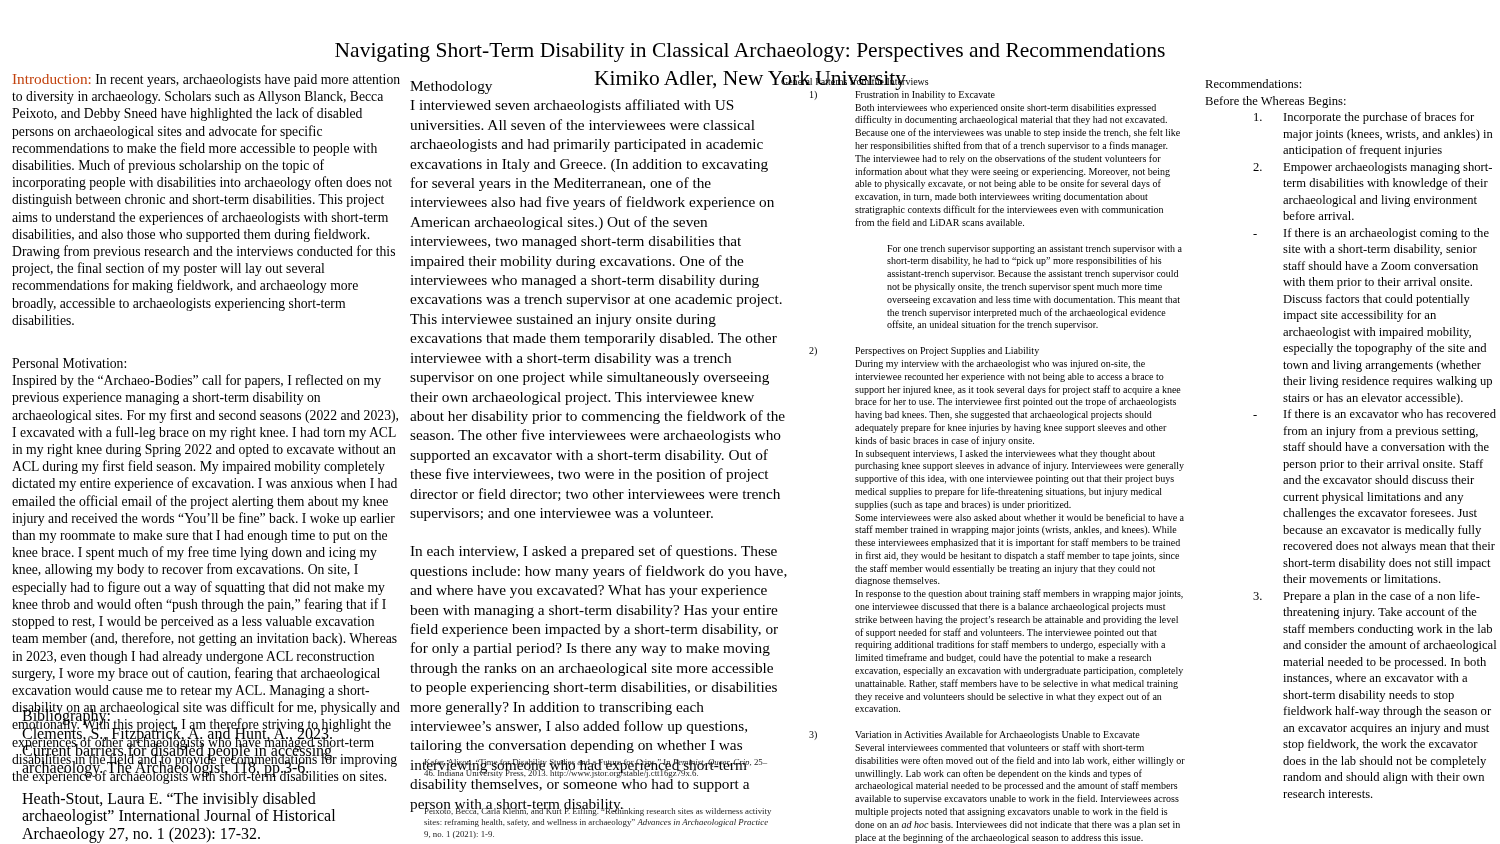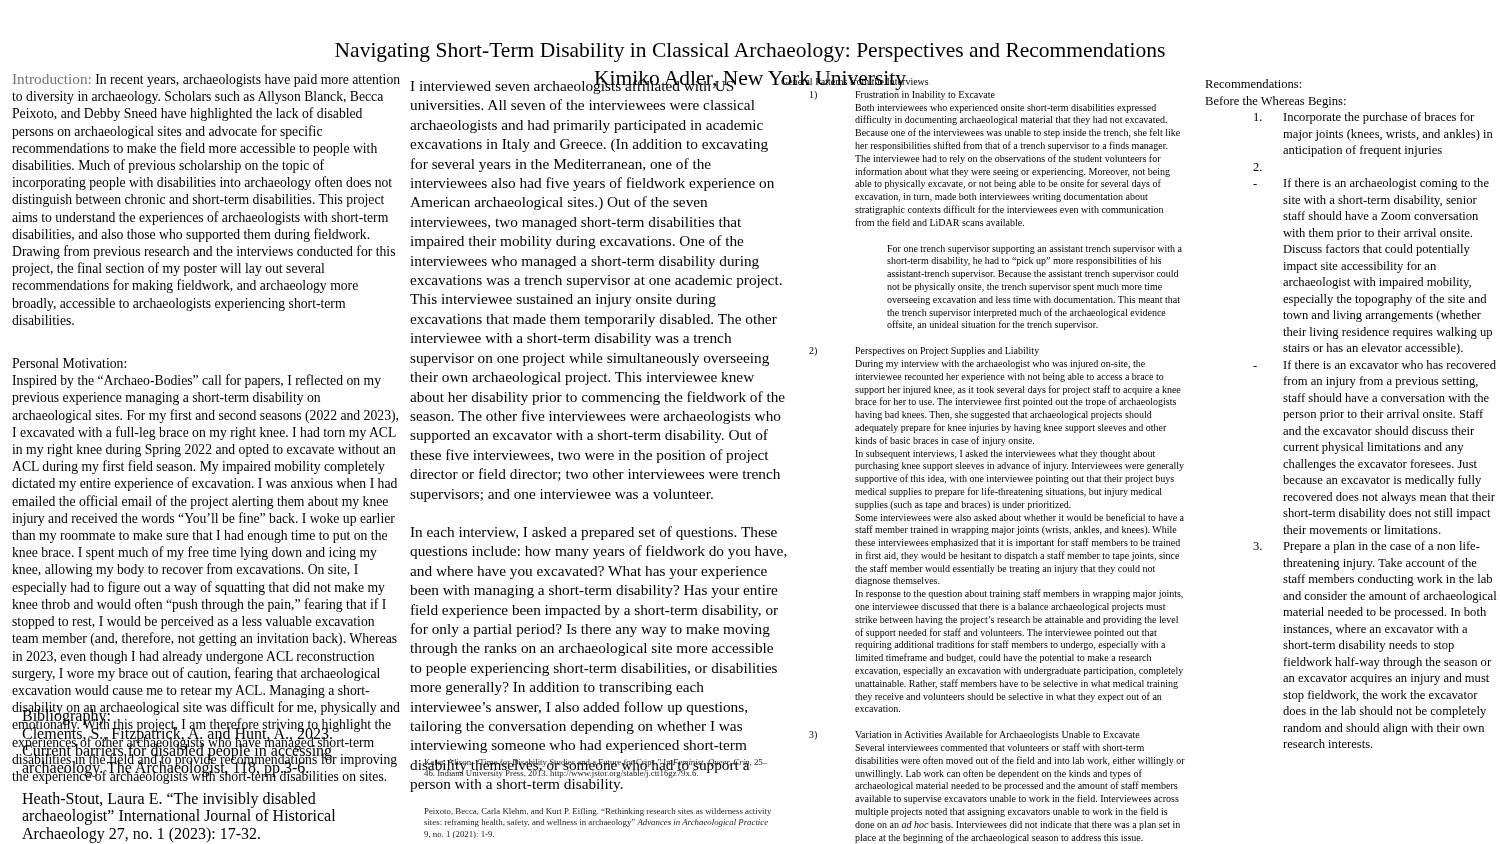--- a/index.html
+++ b/index.html
@@ -8,21 +8,21 @@
     font-family:"Liberation Serif","DejaVu Serif",serif;
     position:relative;overflow:hidden;
   }
   p{margin:0;}
   .titlebox{position:absolute;top:11px;left:0;width:1500px;text-align:center;margin-top:25px;}
   .title-line{font-size:21.5px;line-height:28px;}
 
   
   .col1{position:absolute;left:12px;top:70px;width:389px;height:772px;
         font-size:13.7px;line-height:17.2px;}
-  .intro-label{color:#737373;font-size:15.3px;}
+  .intro-label{color:#c2410c;font-size:15.3px;}
   .motiv{margin-top:26px;}
   .block{display:block;}
   .bib{position:absolute;bottom:0;left:10px;right:16px;font-size:16px;line-height:17.4px;}
   .bib-entry+.bib-entry{margin-top:13px;}
 
   
   .col2{position:absolute;left:410px;top:76px;width:379px;height:766px;
         font-size:15.3px;line-height:19.4px;}
   .c2gap{margin-top:19px;}
   .refs{position:absolute;bottom:2px;left:14px;width:352px;
@@ -58,20 +58,21 @@
     <p><span class="intro-label">Introduction:</span> <span>In recent years, archaeologists have paid more attention to diversity in archaeology. Scholars such as Allyson Blanck, Becca Peixoto, and Debby Sneed have highlighted the lack of disabled persons on archaeological sites and advocate for specific recommendations to make the field more accessible to people with disabilities. Much of previous scholarship on the topic of incorporating people with disabilities into archaeology often does not distinguish between chronic and short-term disabilities. This project aims to understand the experiences of archaeologists with short-term disabilities, and also those who supported them during fieldwork. Drawing from previous research and the interviews conducted for this project, the final section of my poster will lay out several recommendations for making fieldwork, and archaeology more broadly, accessible to archaeologists experiencing short-term disabilities.</span></p>
     <p class="motiv"><span class="block">Personal Motivation:</span><span>Inspired by the “Archaeo-Bodies” call for papers, I reflected on my previous experience managing a short-term disability on archaeological sites. For my first and second seasons (2022 and 2023), I excavated with a full-leg brace on my right knee. I had torn my ACL in my right knee during Spring 2022 and opted to excavate without an ACL during my first field season. My impaired mobility completely dictated my entire experience of excavation. I was anxious when I had emailed the official email of the project alerting them about my knee injury and received the words “You’ll be fine” back. I woke up earlier than my roommate to make sure that I had enough time to put on the knee brace. I spent much of my free time lying down and icing my knee, allowing my body to recover from excavations. On site, I especially had to figure out a way of squatting that did not make my knee throb and would often “push through the pain,” fearing that if I stopped to rest, I would be perceived as a less valuable excavation team member (and, therefore, not getting an invitation back). Whereas in 2023, even though I had already undergone ACL reconstruction surgery, I wore my brace out of caution, fearing that archaeological excavation would cause me to retear my ACL. Managing a short-disability on an archaeological site was difficult for me, physically and emotionally. With this project, I am therefore striving to highlight the experiences of other archaeologists who have managed short-term disabilities in the field and to provide recommendations for improving the experience of archaeologists with short-term disabilities on sites.</span></p>
     <div class="bib">
       <div>Bibliography:</div>
       <p class="bib-entry">Clements, S., Fitzpatrick, A. and Hunt, A., 2023. Current barriers for disabled people in accessing archaeology. The Archaeologist, 118, pp.3-6.</p>
       <p class="bib-entry">Heath-Stout, Laura E. “The invisibly disabled archaeologist” International Journal of Historical Archaeology 27, no. 1 (2023): 17-32.</p>
     </div>
   </section>
 
   <section class="col2">
+    <div>Methodology</div>
     <p>I interviewed seven archaeologists affiliated with US universities. All seven of the interviewees were classical archaeologists and had primarily participated in academic excavations in Italy and Greece. (In addition to excavating for several years in the Mediterranean, one of the interviewees also had five years of fieldwork experience on American archaeological sites.) Out of the seven interviewees, two managed short-term disabilities that impaired their mobility during excavations. One of the interviewees who managed a short-term disability during excavations was a trench supervisor at one academic project. This interviewee sustained an injury onsite during excavations that made them temporarily disabled. The other interviewee with a short-term disability was a trench supervisor on one project while simultaneously overseeing their own archaeological project. This interviewee knew about her disability prior to commencing the fieldwork of the season. The other five interviewees were archaeologists who supported an excavator with a short-term disability. Out of these five interviewees, two were in the position of project director or field director; two other interviewees were trench supervisors; and one interviewee was a volunteer.</p>
     <p class="c2gap">In each interview, I asked a prepared set of questions. These questions include: how many years of fieldwork do you have, and where have you excavated? What has your experience been with managing a short-term disability? Has your entire field experience been impacted by a short-term disability, or for only a partial period? Is there any way to make moving through the ranks on an archaeological site more accessible to people experiencing short-term disabilities, or disabilities more generally? In addition to transcribing each interviewee’s answer, I also added follow up questions, tailoring the conversation depending on whether I was interviewing someone who had experienced short-term disability themselves, or someone who had to support a person with a short-term disability.</p>
     <div class="refs">
       <p class="ref"><span>Kafer, Alison. “Time for Disability Studies and a Future for Crips.” In </span><i>Feminist, Queer, Crip</i><span>, 25–46. Indiana University Press, 2013. http://www.jstor.org/stable/j.ctt16gz79x.6.</span></p>
       <p class="ref"><span>Peixoto, Becca, Carla Klehm, and Kurt P. Eifling. “Rethinking research sites as wilderness activity sites: reframing health, safety, and wellness in archaeology” </span><i>Advances in Archaeological Practice</i><span> 9, no. 1 (2021): 1-9.</span></p>
     </div>
   </section>
 
   <section class="col3">
     <div class="gp-head">General Patterns from the Interviews</div>
@@ -108,20 +109,21 @@
   <section class="col4">
     <div>Recommendations:</div>
     <div>Before the Whereas Begins:</div>
 
     <div class="rec">
       <div class="rec-marker">1.</div>
       <div>Incorporate the purchase of braces for major joints (knees, wrists, and ankles) in anticipation of frequent injuries</div>
     </div>
     <div class="rec">
       <div class="rec-marker">2.</div>
+      <div>Empower archaeologists managing short-term disabilities with knowledge of their archaeological and living environment before arrival.</div>
     </div>
     <div class="rec">
       <div class="rec-marker">-</div>
       <div>If there is an archaeologist coming to the site with a short-term disability, senior staff should have a Zoom conversation with them prior to their arrival onsite. Discuss factors that could potentially impact site accessibility for an archaeologist with impaired mobility, especially the topography of the site and town and living arrangements (whether their living residence requires walking up stairs or has an elevator accessible).</div>
     </div>
     <div class="rec">
       <div class="rec-marker">-</div>
       <div>If there is an excavator who has recovered from an injury from a previous setting, staff should have a conversation with the person prior to their arrival onsite. Staff and the excavator should discuss their current physical limitations and any challenges the excavator foresees. Just because an excavator is medically fully recovered does not always mean that their short-term disability does not still impact their movements or limitations.</div>
     </div>
     <div class="rec">

